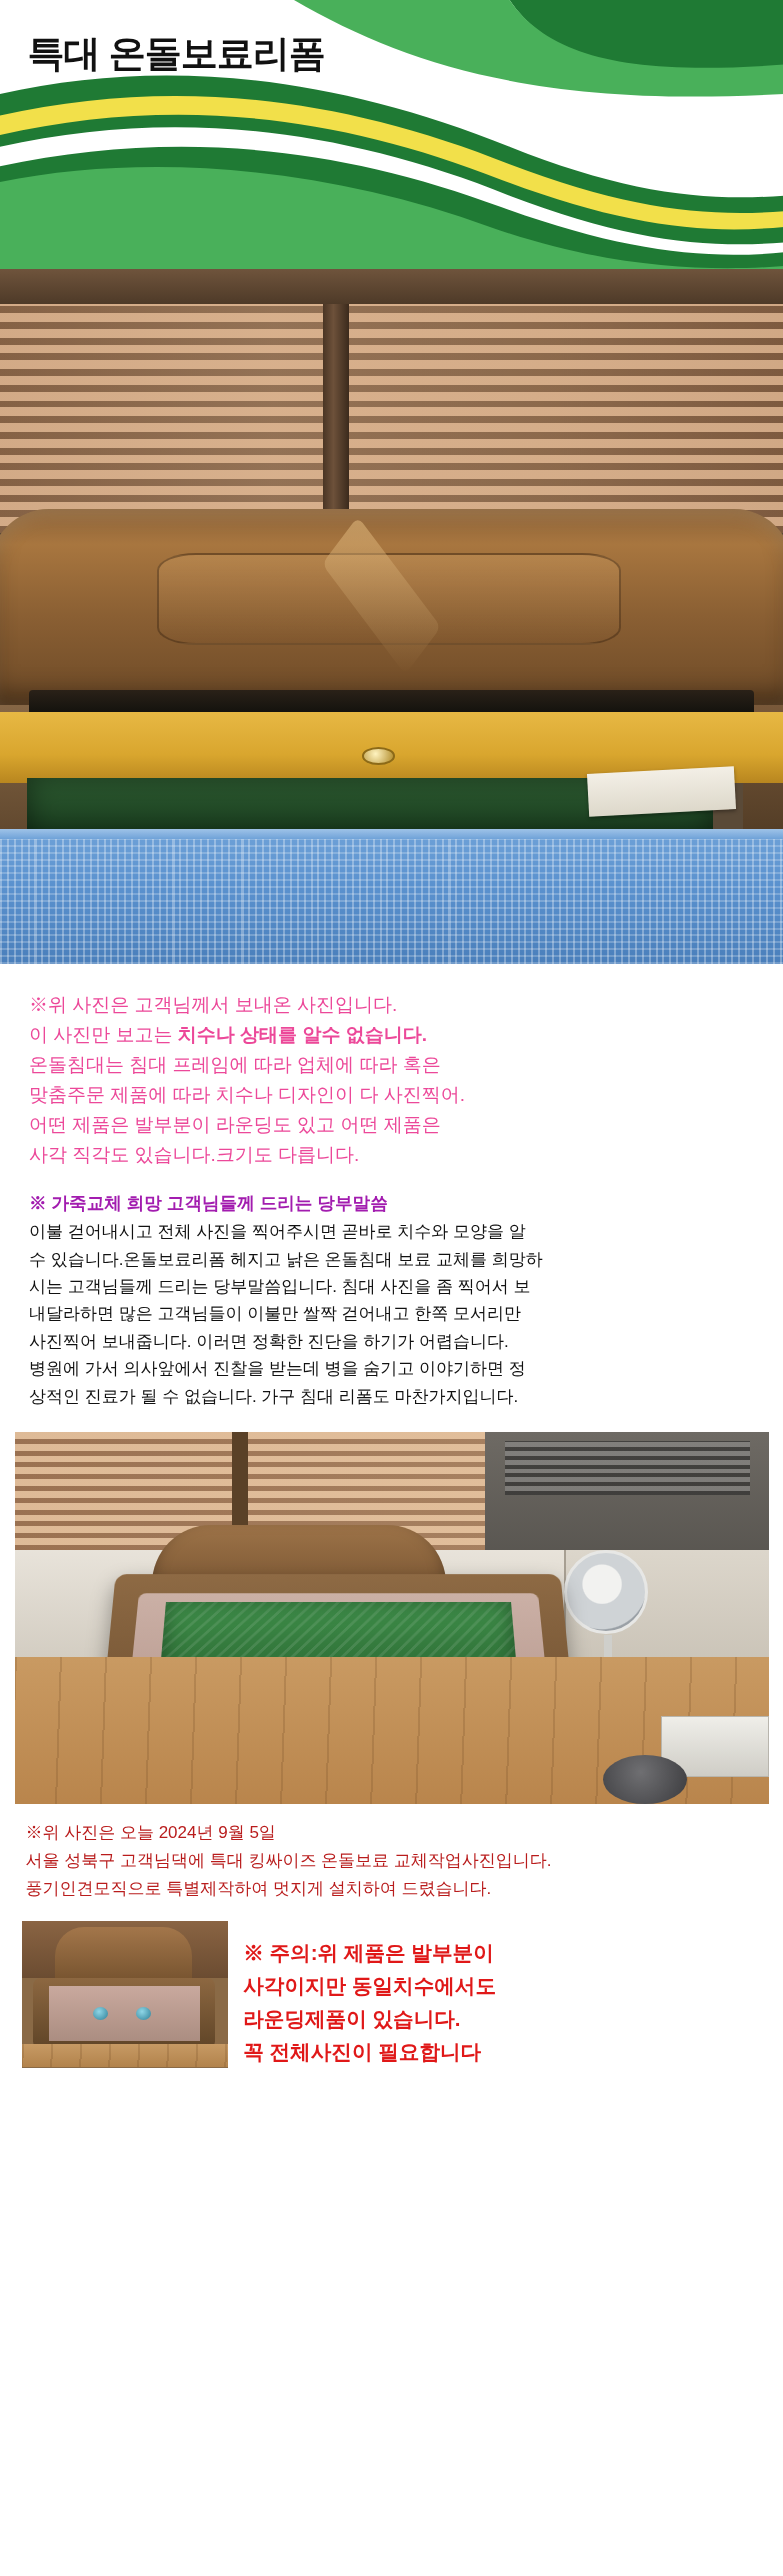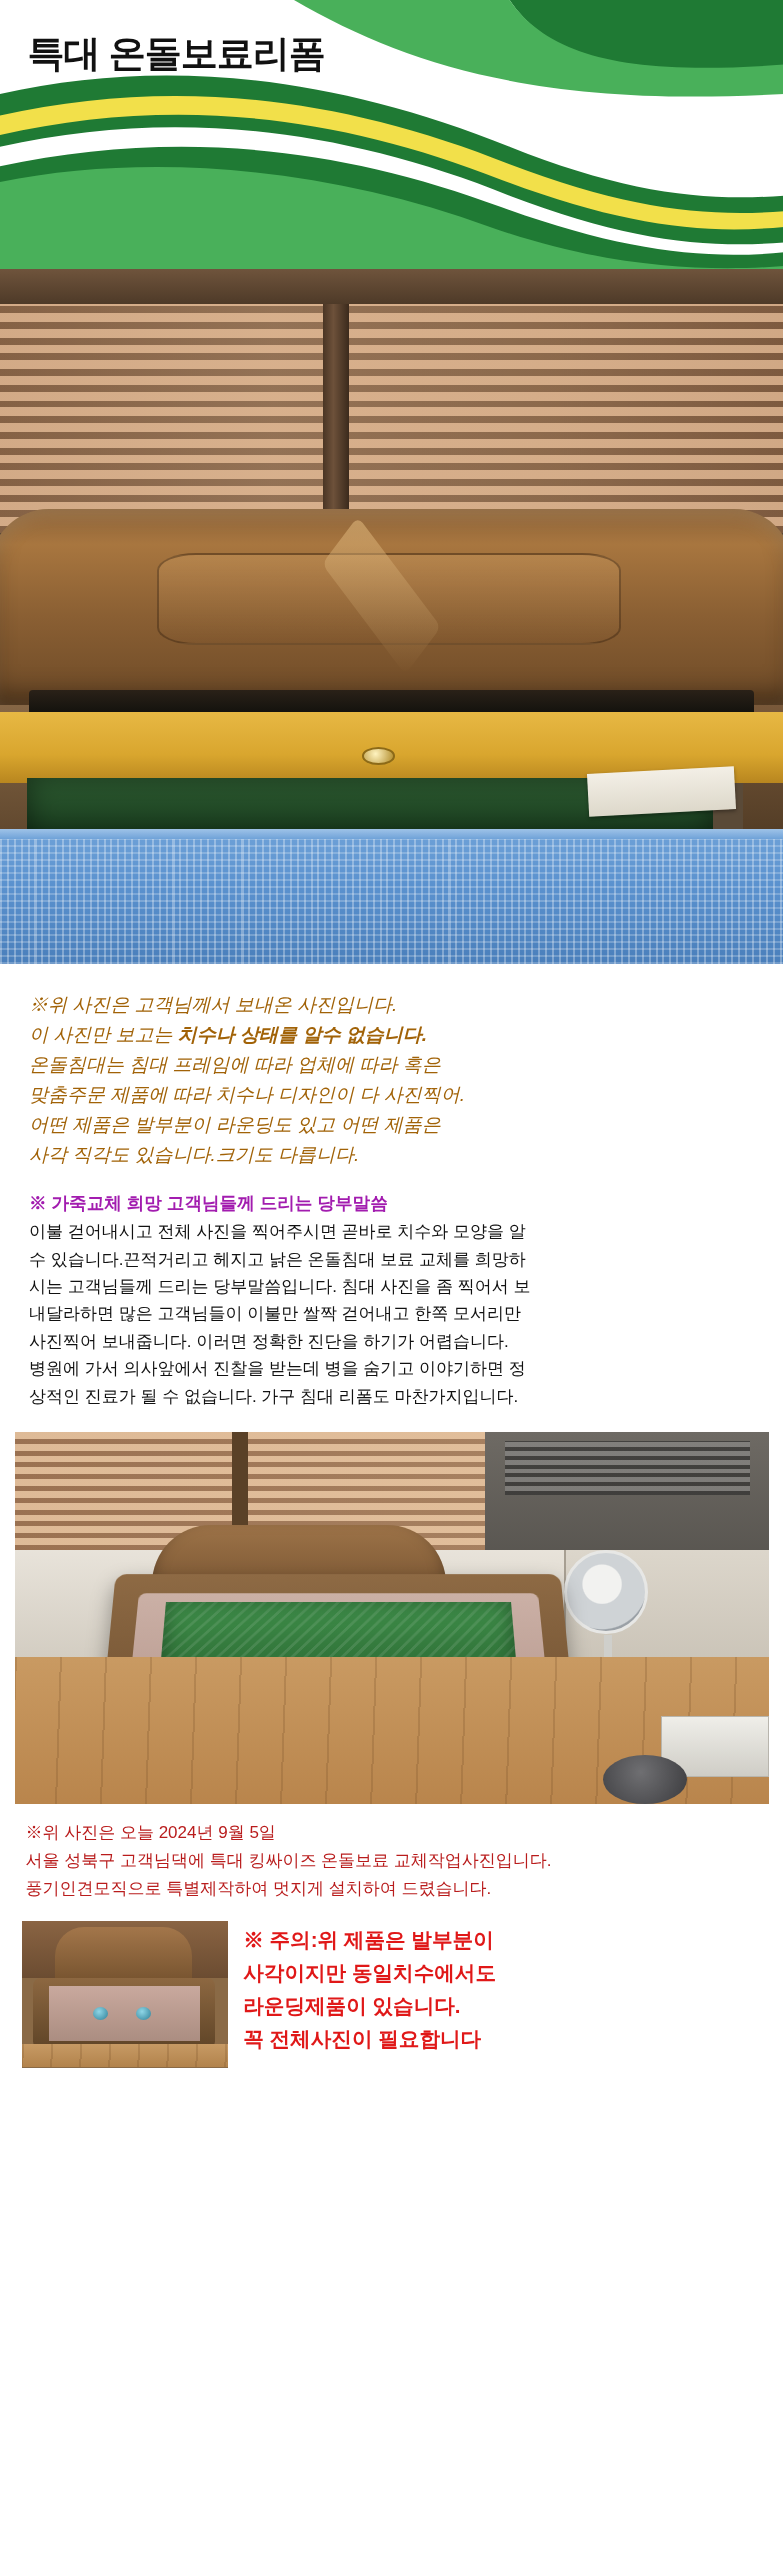--- a/index.html
+++ b/index.html
@@ -127,23 +127,22 @@
   }
 
   
   .text-block {
     padding: 25.5px 29px 5.9px 29px;
     background: #fff;
   }
   .tb-line {
     font-size: 19px;
     line-height: 30px;
-    color: #a16207;
+    color: #ec4899;
     white-space: pre-wrap;
-    font-style: italic;
   }
   .tb-line b { font-weight: bold; }
 
   .spacer-sm { height: 19.6px; }
 
   .tb-head {
     font-size: 17.6px;
     font-weight: bold;
     line-height: 29px;
     color: #a21caf;
@@ -237,21 +236,21 @@
   .p2-box { position:absolute; left:646px; top:284px; width:108px; height:61px; background:linear-gradient(180deg,#efeee9,#cfcdc6); border:1px solid #b8b5ad;}
   .p2-stool { position:absolute; left:588px; top:323px; width:84px; height:49px; border-radius:50%; background:radial-gradient(circle at 45% 35%, #6f6f72, #3a3a3d);}
 
   
   .text-block2 { padding: 15.7px 25.5px 3.9px 25.5px; }
   .tb2-line { font-size: 17px; line-height: 28px; color: #b91c1c; }
 
   
   .bottom-row {
     display: flex;
-    align-items: flex-start;
+    align-items: flex-end;
     padding: 13.7px 21.5px 0 21.5px;
     gap: 15.7px;
   }
   .thumb {
     position: relative;
     width: 206px;
     height: 147px;
     flex: 0 0 206px;
     overflow: hidden;
     background: #8a6a46;
@@ -313,21 +312,21 @@
     <div class="tb-line">이 사진만 보고는 <b>치수나 상태를 알수 없습니다.</b></div>
     <div class="tb-line">온돌침대는 침대 프레임에 따라 업체에 따라 혹은</div>
     <div class="tb-line">맞춤주문 제품에 따라 치수나 디자인이 다 사진찍어.</div>
     <div class="tb-line">어떤 제품은 발부분이 라운딩도 있고 어떤 제품은</div>
     <div class="tb-line">사각 직각도 있습니다.크기도 다릅니다.</div>
 
     <div class="spacer-sm"></div>
 
     <div class="tb-head">※ 가죽교체 희망 고객님들께 드리는 당부말씀</div>
     <div class="tb-small">이불 걷어내시고 전체 사진을 찍어주시면 곧바로 치수와 모양을 알</div>
-    <div class="tb-small">수 있습니다.끈적거리고 헤지고 낡은 온돌침대 보료 교체를 희망하</div>
+    <div class="tb-small">수 있습니다.온돌보료리폼 헤지고 낡은 온돌침대 보료 교체를 희망하</div>
     <div class="tb-small">시는 고객님들께 드리는 당부말씀입니다. 침대 사진을 좀 찍어서 보</div>
     <div class="tb-small">내달라하면 많은 고객님들이 이불만 쌀짝 걷어내고 한쪽 모서리만</div>
     <div class="tb-small">사진찍어 보내줍니다. 이러면 정확한 진단을 하기가 어렵습니다.</div>
     <div class="tb-small">병원에 가서 의사앞에서 진찰을 받는데 병을 숨기고 이야기하면 정</div>
     <div class="tb-small">상적인 진료가 될 수 없습니다. 가구 침대 리폼도 마찬가지입니다.</div>
   </div>
 
   <div class="photo2">
     <div class="p2-wallwin"></div>
     <div class="p2-wall2"></div>

